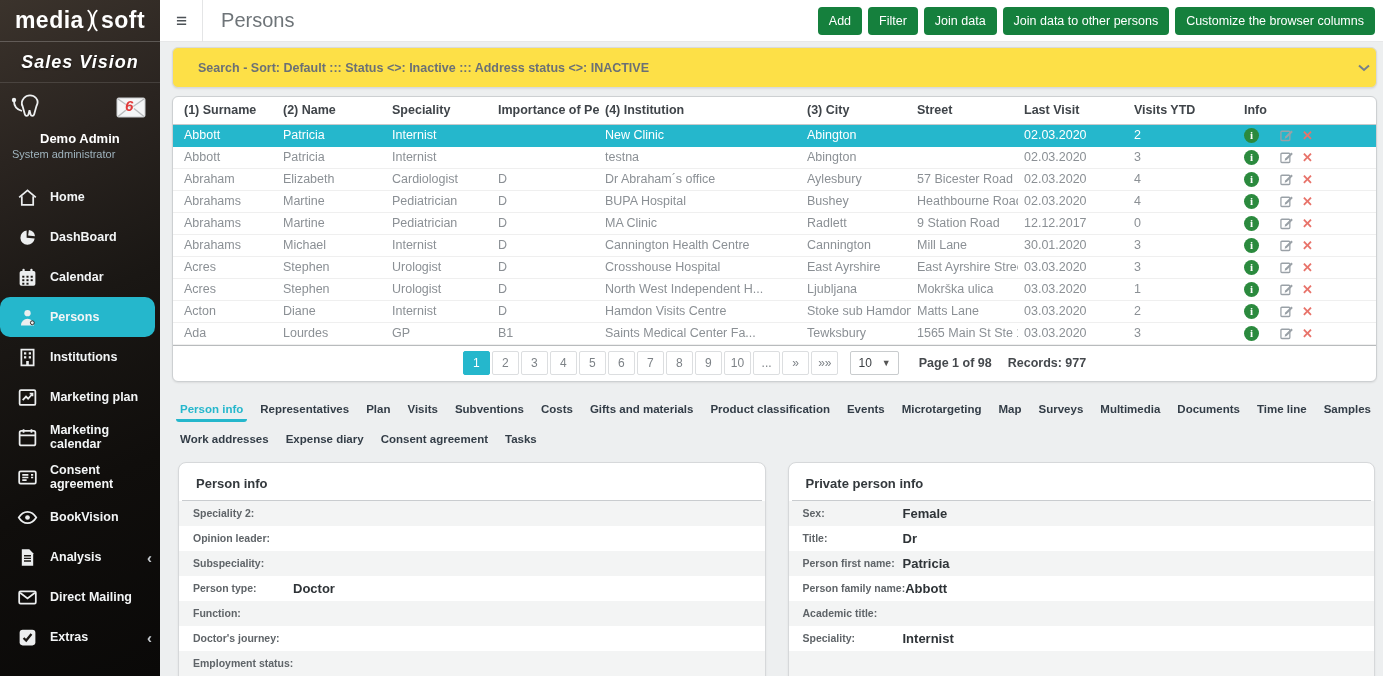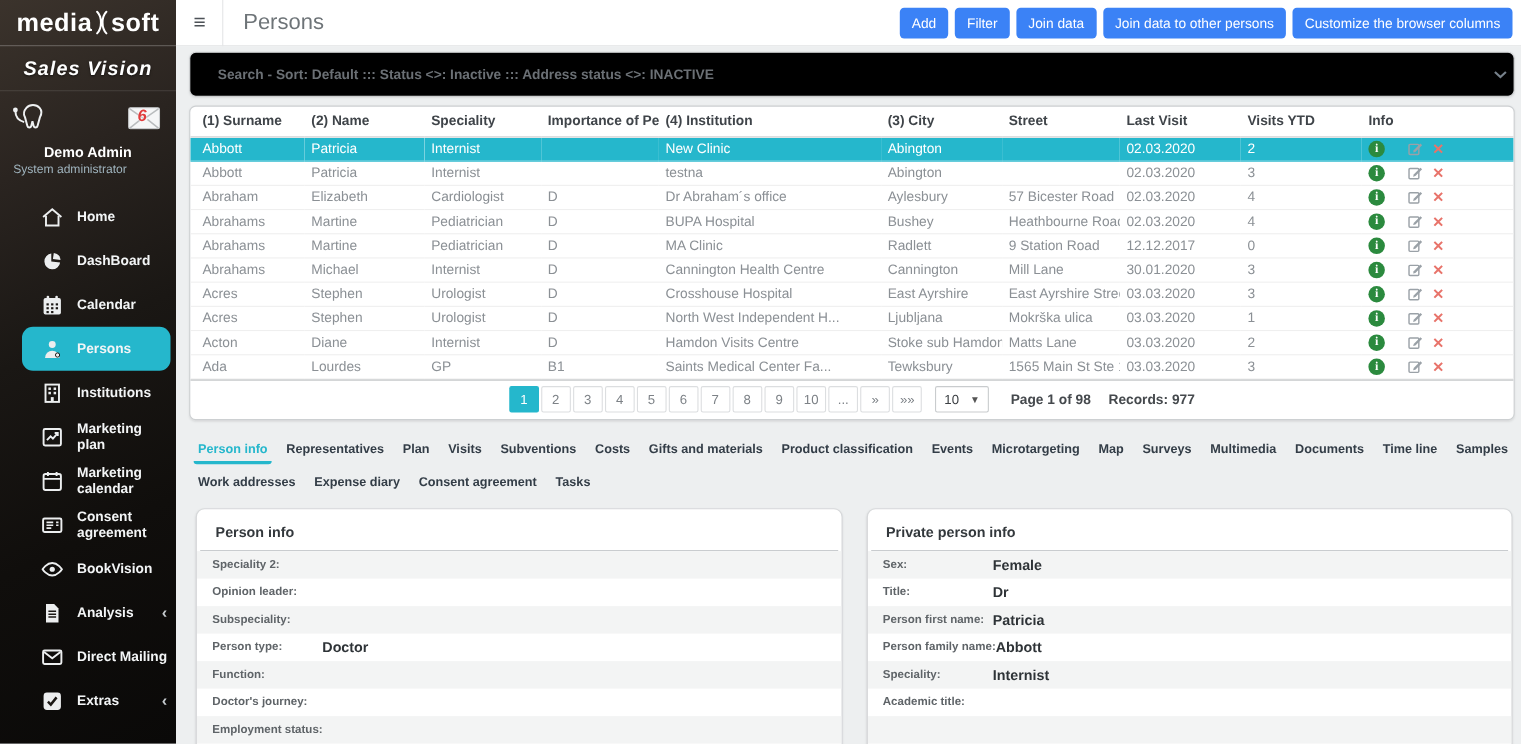--- a/index.html
+++ b/index.html
@@ -18,43 +18,43 @@
     font-size:18px; font-weight:bold; font-style:italic; letter-spacing:1px;
     border-bottom:1px solid rgba(255,255,255,.12); text-shadow:0 1px 2px rgba(0,0,0,.6); }
   .user { position:relative; padding:12px 12px 8px 12px; height:88px; }
   .avatar { position:absolute; left:10px; top:10px; color:#f0f2f3; }
   .mail-badge { position:absolute; right:14px; top:14px; width:30px; height:21px; cursor:pointer; }
   .mail-badge svg { position:absolute; left:0; top:0; }
   .mail-count { position:absolute; left:9px; top:0px; color:#e03c3c; font-weight:bold;
     font-style:italic; font-size:15px; text-shadow:0 0 2px #fff; }
   .user-name { position:absolute; left:12px; top:48px; font-size:13px; font-weight:bold; color:#fff;padding-left:28px; }
   .user-role { position:absolute; left:12px; top:65px; font-size:11px; color:#9fb3bd; }
-  .nav { padding-top:6px;padding-left:20px; }
+  .nav { padding-top:6px; }
   .nav-item { height:40px; display:flex; align-items:center; gap:12px;
     padding:0 8px 0 17px; font-size:12.5px; font-weight:bold; color:#f3f5f6; cursor:pointer; }
   .nav-item.active { background:#25b7cc; border-radius:10px; margin-right:5px; }
   .nav-icon { width:21px; height:21px; flex:0 0 21px; color:#eceeef; display:inline-flex; }
   .nav-icon svg { width:100%; height:100%; }
   .nav-chev { margin-left:auto; font-size:15px; color:#c6cbcf; line-height:1; }
 
   
   .main { position:absolute; left:160px; top:0; width:1223px; height:676px; }
   .topbar { height:42px; background:#fff; display:flex; align-items:center;
     padding:0 8px 0 16px; border-bottom:1px solid #e7e8e9; }
   .hamburger { font-size:19px; color:#4d5257; cursor:pointer; line-height:1; }
   .head-divider { width:1px; height:42px; background:#e4e5e6; margin:0 18px 0 15px; }
   .page-title { font-size:20px; color:#6e7478; }
   .head-buttons { margin-left:auto; display:flex; gap:6px; }
-  .btn { background:#3b82f6; color:#fff; border:none; border-radius:4px;
+  .btn { background:#15803d; color:#fff; border:none; border-radius:4px;
     font-family:inherit; font-size:12.5px; padding:7px 11px; cursor:pointer; white-space:nowrap; }
 
   .content { padding:5px 6px 0 12px; }
 
   
-  .search-card { background:#000000; border:1px solid #d8dadc; border-radius:6px;
+  .search-card { background:#fde047; border:1px solid #d8dadc; border-radius:6px;
     box-shadow:0 1px 2px rgba(0,0,0,.08); height:41px; display:flex; align-items:center;
     padding:0 6px 0 25px; margin-bottom:8px; cursor:pointer; }
   .search-text { font-size:12.5px; font-weight:bold; color:#6b7075; }
   .search-chevron { margin-left:auto; color:#76808a; display:inline-flex; }
 
   
   .table-card { background:#fff; border:1px solid #cdd0d2; border-radius:6px;
     box-shadow:0 1px 2px rgba(0,0,0,.08); margin-bottom:9px; overflow:hidden; }
   table { width:100%; border-collapse:collapse; table-layout:fixed; }
   th { height:27px; text-align:left; font-size:12.5px; color:#3f4449; font-weight:bold;
@@ -657,28 +657,28 @@
             </div>
             <div class="field-row">
               <span class="field-label">Person first name:</span>
               <span class="field-value">Patricia</span>
             </div>
             <div class="field-row">
               <span class="field-label">Person family name:</span>
               <span class="field-value">Abbott</span>
             </div>
             <div class="field-row">
+              <span class="field-label">Academic title:</span>
+              <span class="field-value"></span>
+            </div>
+            <div class="field-row">
               <span class="field-label">Speciality:</span>
               <span class="field-value">Internist</span>
             </div>
             <div class="field-row">
-              <span class="field-label">Academic title:</span>
-              <span class="field-value"></span>
-            </div>
-            <div class="field-row">
               <span class="field-value"></span>
             </div>
           </div>
       </div>
     </div>
 
   </div>
 </div>
 
 </body></html>

